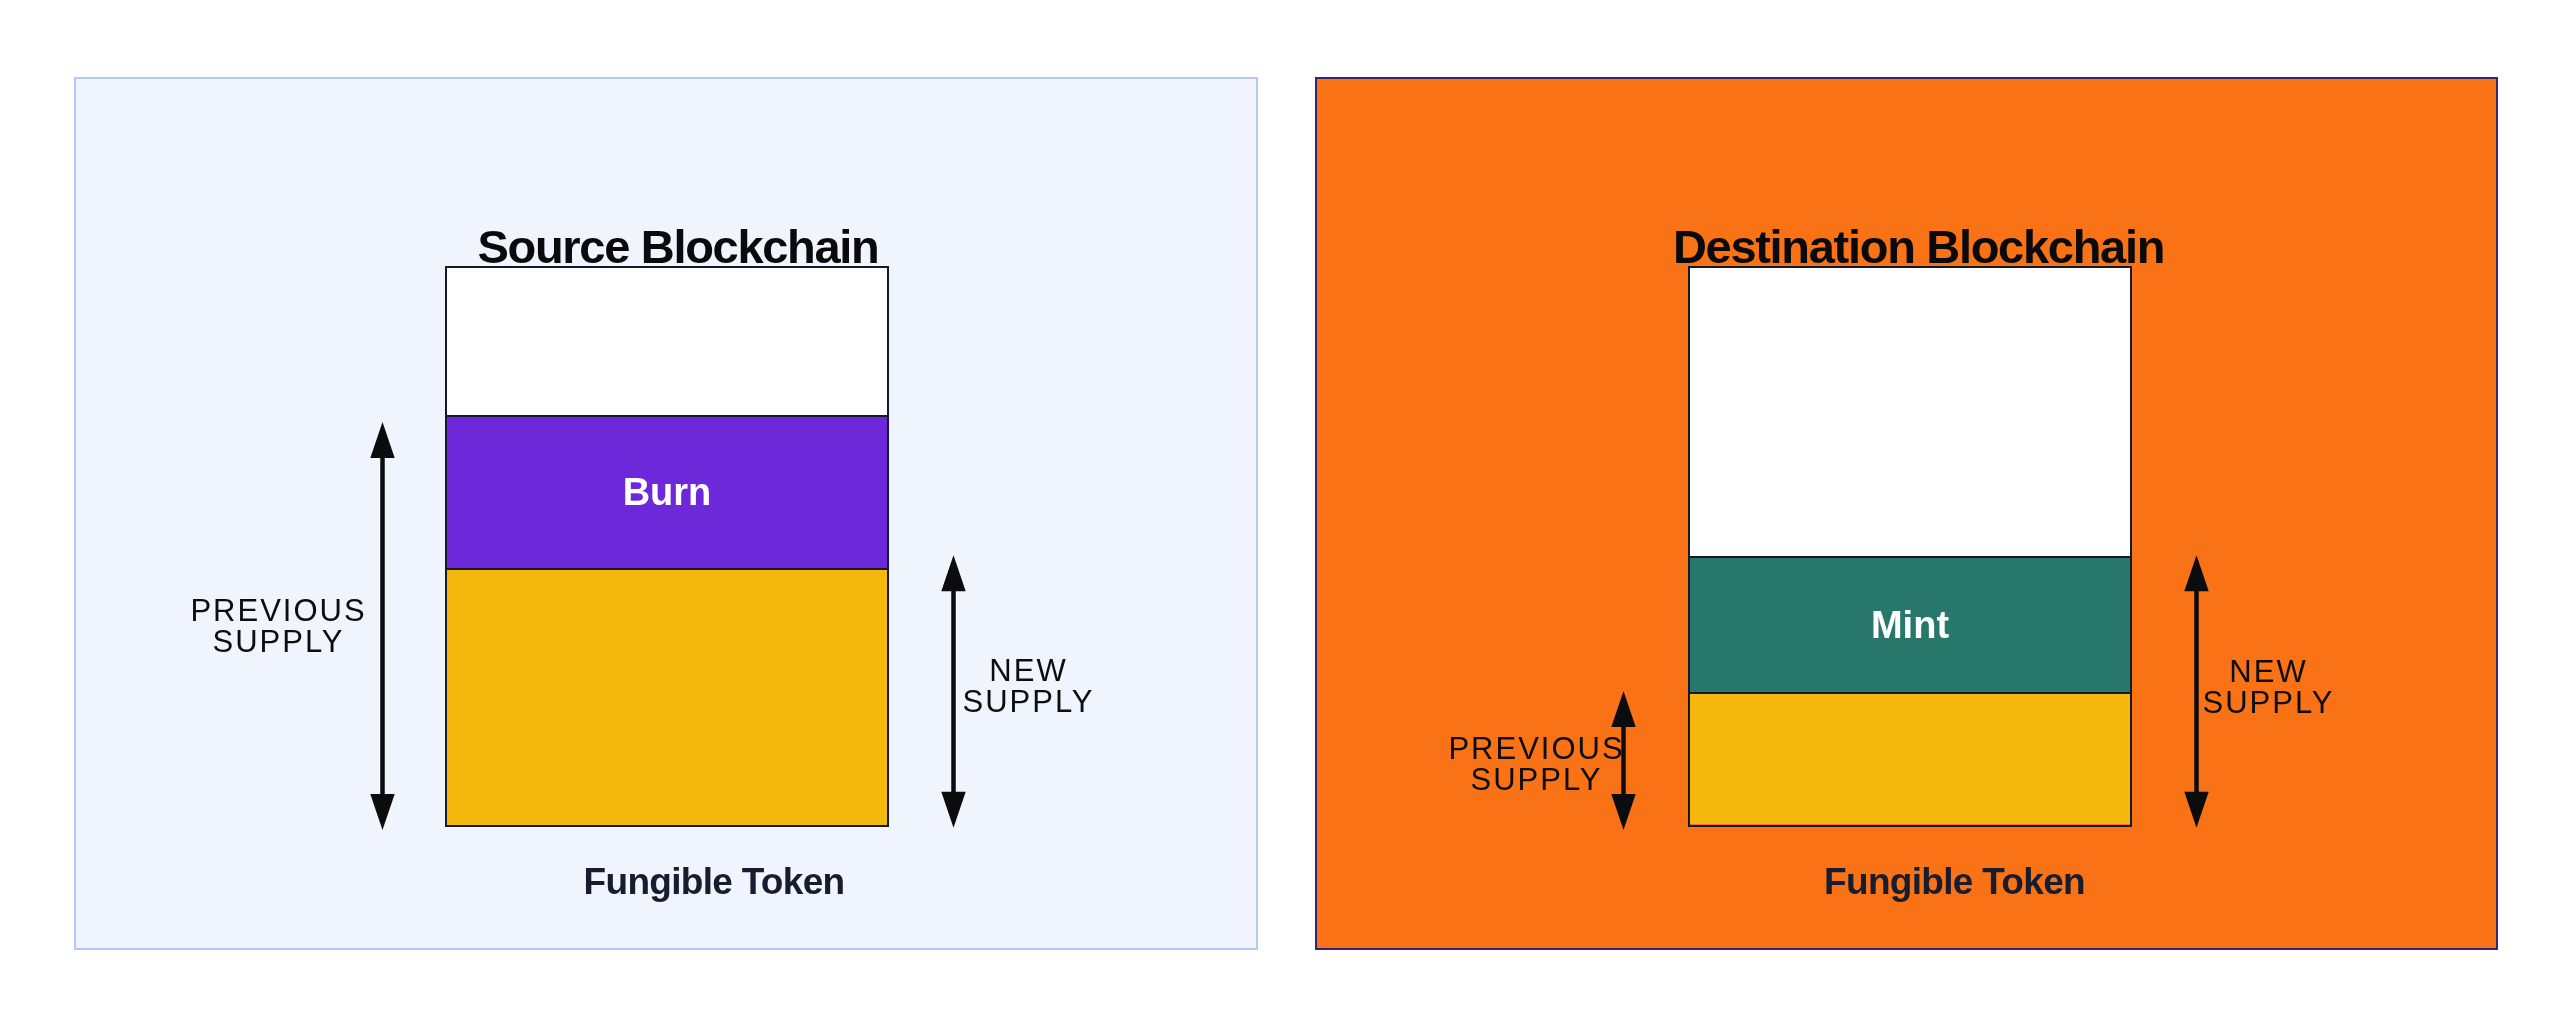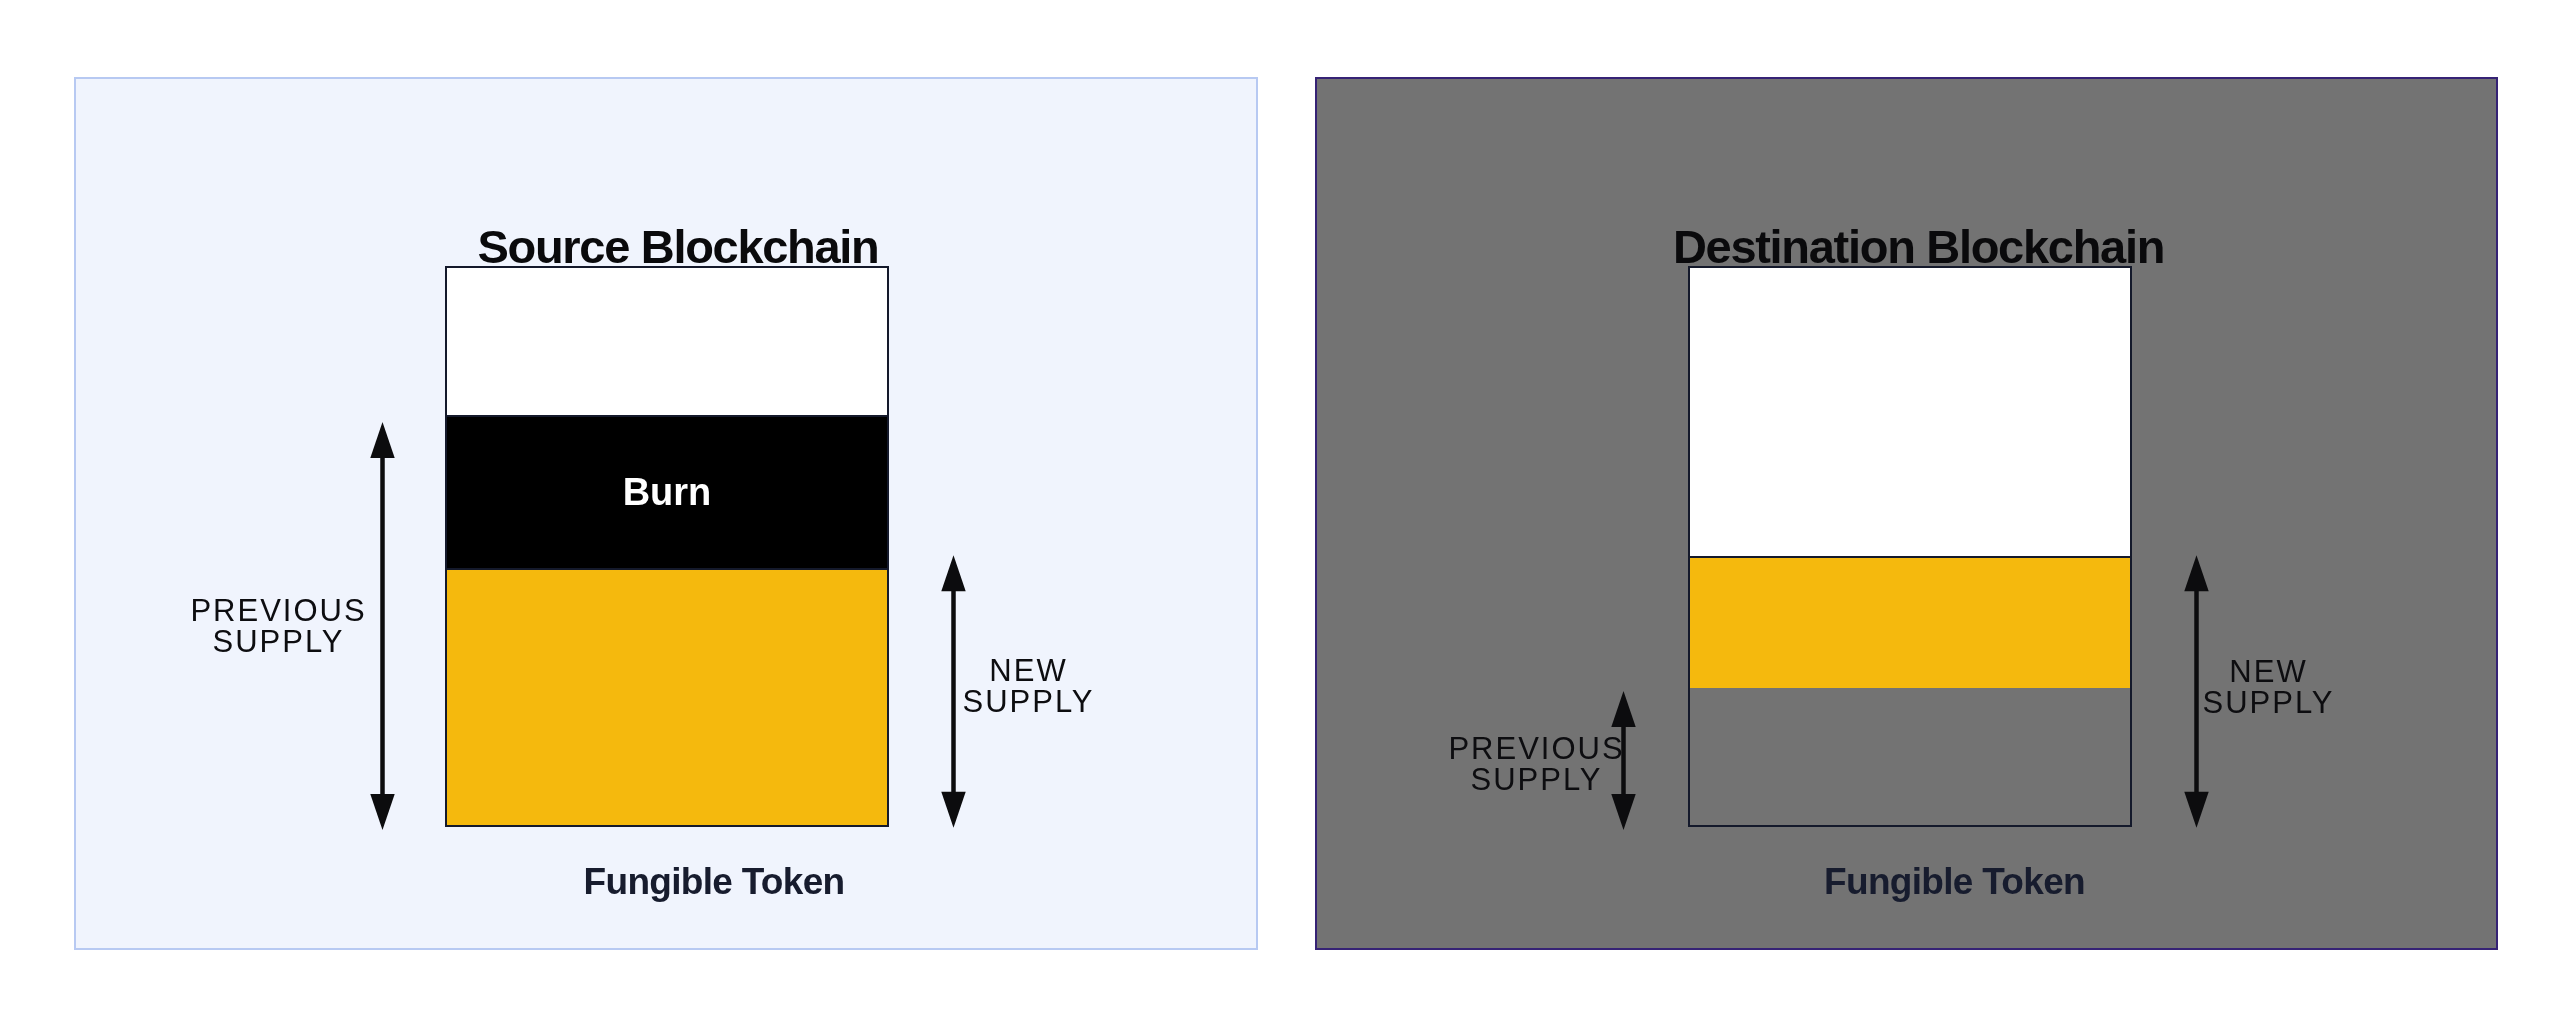--- a/index.html
+++ b/index.html
@@ -28,21 +28,21 @@
 
 <div class="canvas">
 
   <div class="panel source" style="background: rgb(240, 244, 253); border-color: rgb(183, 201, 242);">
     <div class="panel-title">Source Blockchain</div>
 
     <div class="token-bar">
       <div class="seg" style="height: 153px; background: rgb(255, 255, 255); color: rgb(20, 25, 43);">
         <span class="seg-label"></span>
       </div>
-      <div class="seg" style="height: 160px; background: #000000; color: rgb(255, 255, 255);">
+      <div class="seg" style="height: 160px; background: #6d28d9; color: rgb(255, 255, 255);">
         <span class="seg-label">Burn</span>
       </div>
       <div class="seg" style="height: 268px; background: rgb(245, 185, 13); color: rgb(20, 25, 43);">
         <span class="seg-label"></span>
       </div>
     </div>
 
     <svg class="arrow" style="left:293px;top:340px;" width="27" height="414" viewBox="0 0 42 635">
       <line x1="21" y1="30" x2="21" y2="605" stroke="#0c0c0e" stroke-width="7"></line>
       <polygon points="21,0 2,56 40,56" fill="#0c0c0e"></polygon>
@@ -59,26 +59,29 @@
       <polygon points="21,424 2,368 40,368" fill="#0c0c0e"></polygon>
     </svg>
     <div class="measure-label" style="left:822px;top:576px;">
       <div>NEW</div>
       <div>SUPPLY</div>
     </div>
 
     <div class="caption">Fungible Token</div>
   </div>
 
-  <div class="panel destination" style="background: #737373; border-color: rgb(54, 35, 117);">
+  <div class="panel destination" style="background: #f97316; border-color: rgb(54, 35, 117);">
     <div class="panel-title">Destination Blockchain</div>
 
     <div class="token-bar">
       <div class="seg" style="height: 288px; background: rgb(255, 255, 255); color: rgb(20, 25, 43);">
         <span class="seg-label"></span>
+      </div>
+      <div class="seg" style="height: 136px; background: rgb(39, 120, 107); color: rgb(255, 255, 255);">
+        <span class="seg-label">Mint</span>
       </div>
       <div class="seg" style="height: 132px; background: rgb(245, 185, 13); color: rgb(20, 25, 43);">
         <span class="seg-label"></span>
       </div>
     </div>
 
     <svg class="arrow" style="left:293px;top:611px;" width="27" height="141" viewBox="0 0 42 216">
       <line x1="21" y1="28" x2="21" y2="188" stroke="#0c0c0e" stroke-width="7"></line>
       <polygon points="21,0 2,56 40,56" fill="#0c0c0e"></polygon>
       <polygon points="21,216 2,160 40,160" fill="#0c0c0e"></polygon>

